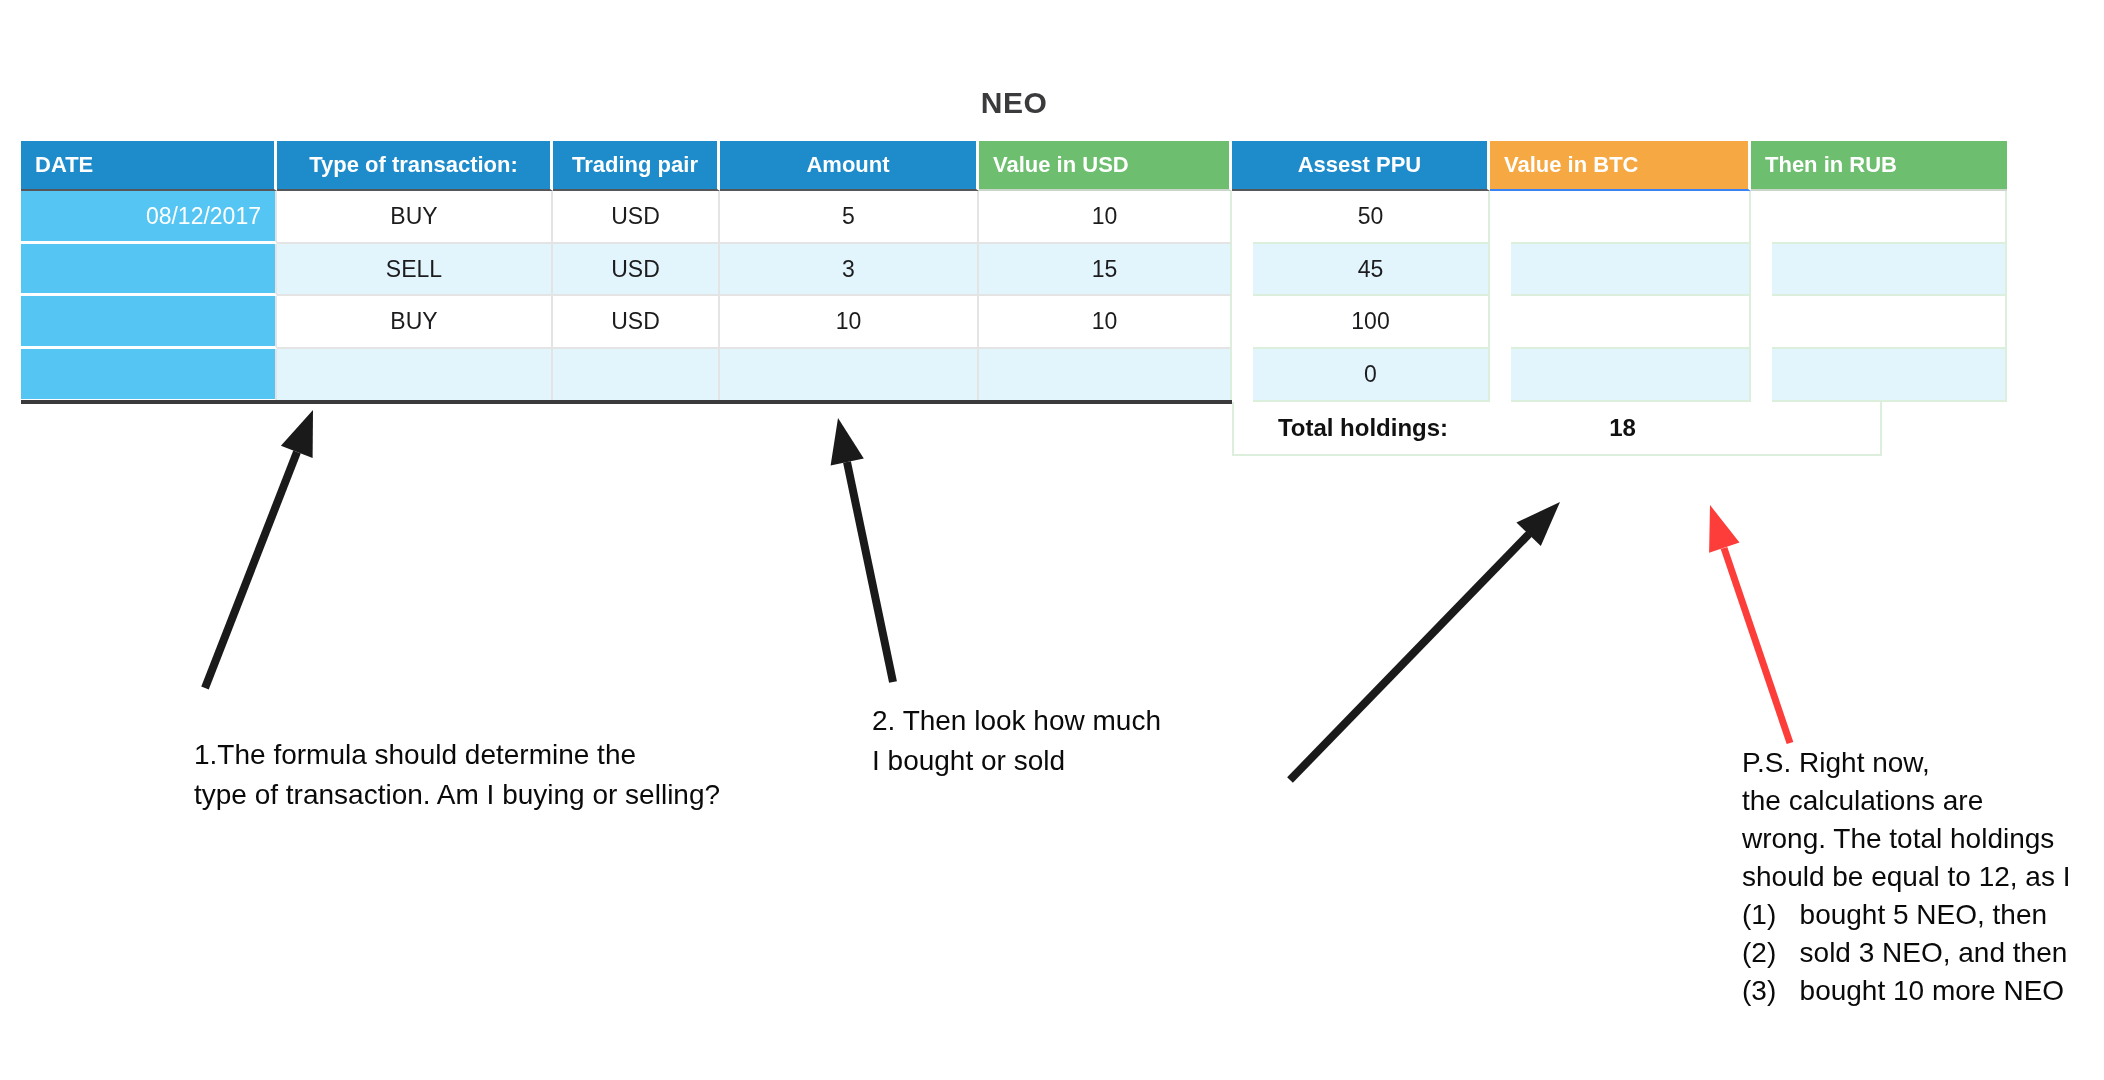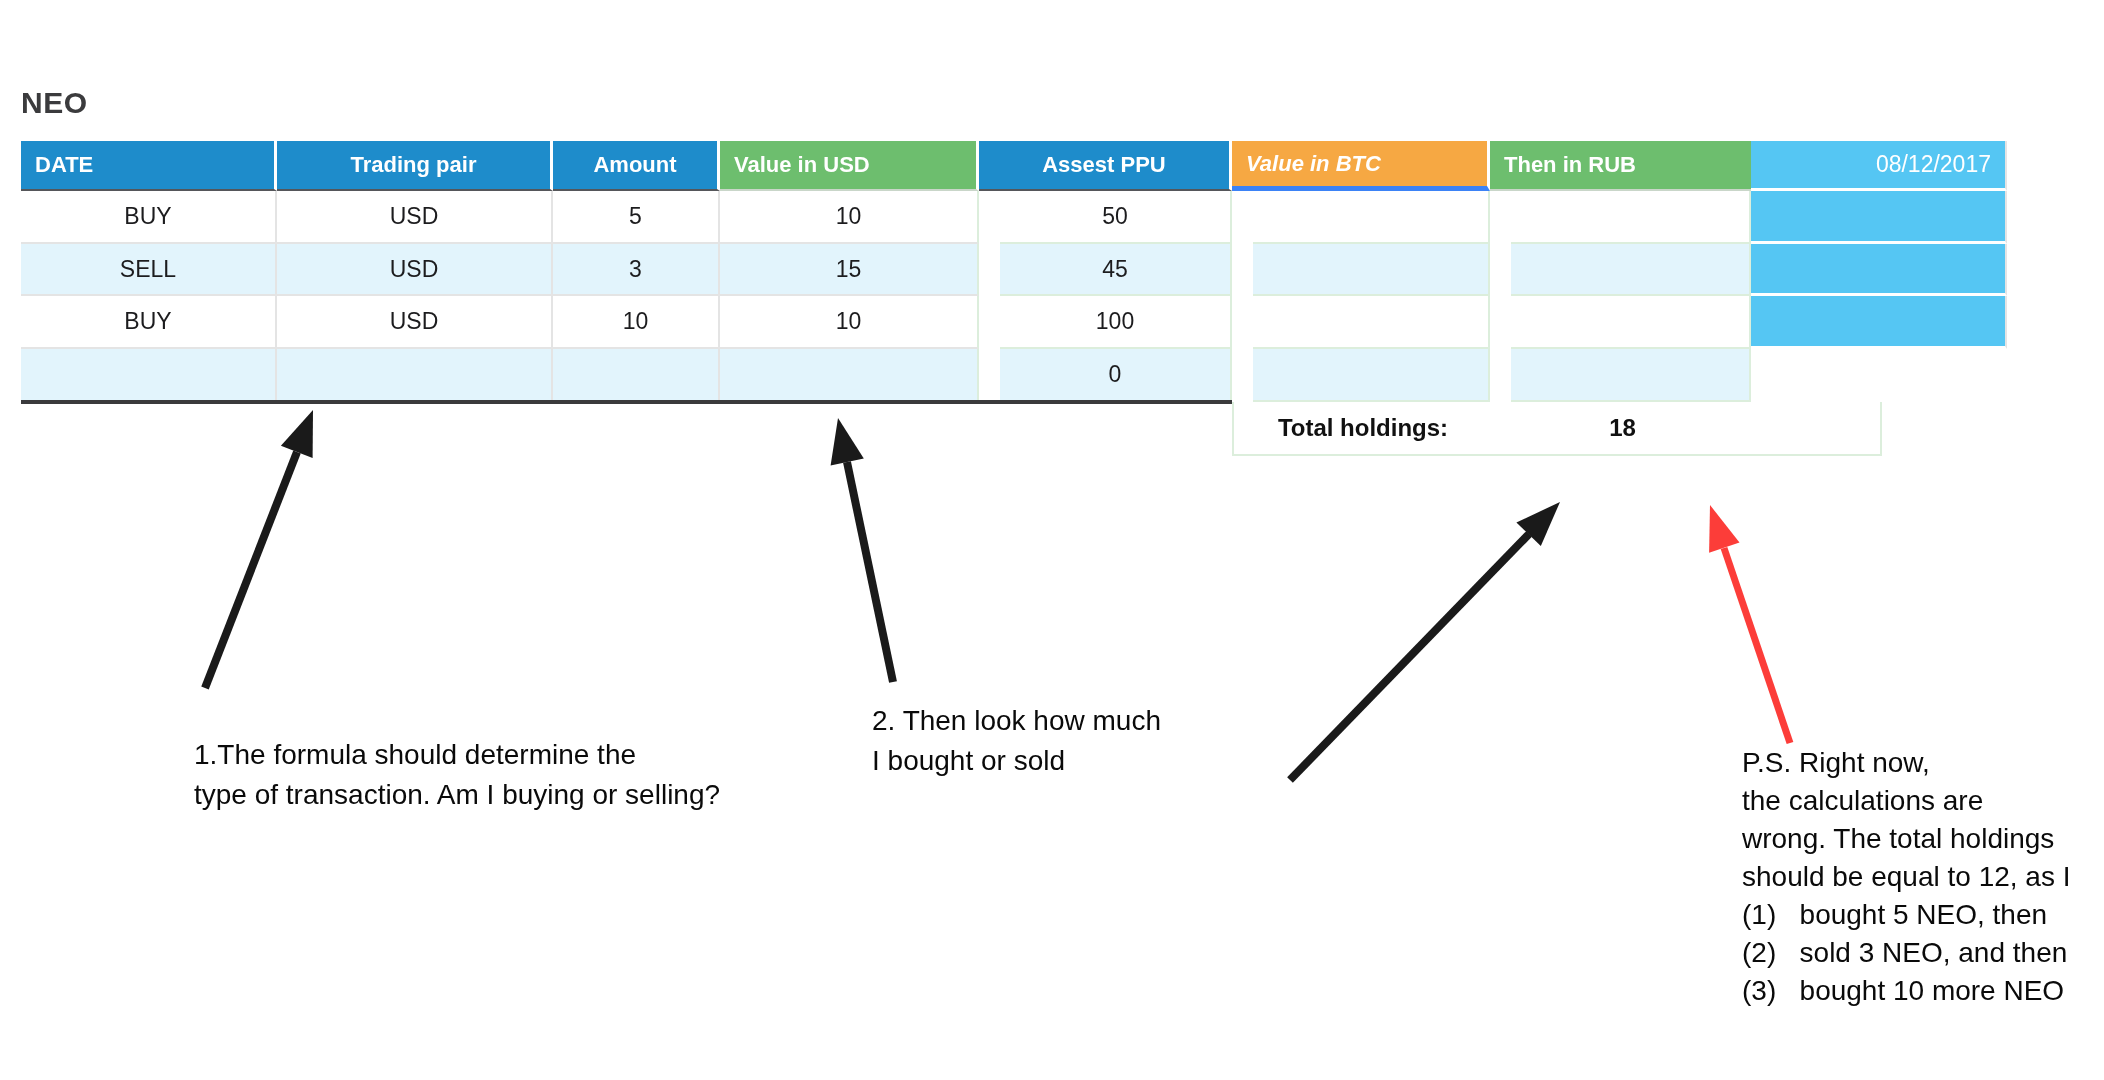--- a/index.html
+++ b/index.html
@@ -13,33 +13,33 @@
     --light-border:#E4E4E4;
     --green-border:#DCEEDC;
     --red:#FC3D39;
     --ink:#0A0A0A;
     --title-ink:#3B3B3D;
   }
   *{box-sizing:border-box;margin:0;padding:0;}
   body{font-family:"Liberation Sans","DejaVu Sans",sans-serif;background:#fff;}
   .page{position:relative;width:2104px;height:1080px;background:#fff;overflow:hidden;}
 
-  .title{position:absolute;left:21px;top:86px;width:1986px;text-align:left;
+  .title{position:absolute;left:21px;top:86px;width:1986px;text-align:center;
     font-size:30px;font-weight:700;color:var(--title-ink);letter-spacing:.5px;}
 
   .tbl{position:absolute;left:21px;top:141px;width:1986px;height:261px;
     display:grid;
     grid-template-columns:256px 276px 167px 259px 253px 258px 261px 256px;
     grid-template-rows:50px 53px 52px 53px 53px;}
 
   .hc{display:flex;align-items:center;color:#fff;font-size:22px;font-weight:600;
     border-right:3px solid #fff;}
   .hb{background:var(--header-blue);border-bottom:2px solid var(--header-sep);}
   .hg{background:var(--green);border-bottom:2px solid #C9D6C9;}
-  .ho{background:var(--orange);border-bottom:5px solid #3b82f6;font-style:italic;}
+  .ho{background:var(--orange);border-bottom:2px solid #3b82f6;}
   .hl{justify-content:flex-start;padding-left:14px;}
   .hm{justify-content:center;}
   .hc.last{border-right:none;}
 
   .dc{display:flex;align-items:center;justify-content:center;
     font-size:23px;color:#1C1C1E;}
   .w{background:#fff;}
   .alt{background:var(--row-alt);}
   .left{border-right:2px solid var(--light-border);border-bottom:2px solid var(--light-border);}
   .lastleft{border-right:2px solid var(--green-border);}
@@ -64,20 +64,21 @@
 </head>
 <body>
 
 <div class="page">
 
   <div class="title">NEO</div>
 
   <div class="tbl">
 
     <div class="hc hb hl">DATE</div>
+    <div class="hc hb hm">Type of transaction:</div>
     <div class="hc hb hm">Trading pair</div>
     <div class="hc hb hm">Amount</div>
     <div class="hc hg hl">Value in USD</div>
     <div class="hc hb hm">Assest PPU</div>
     <div class="hc ho hl">Value in BTC</div>
     <div class="hc hg hl last">Then in RUB</div>
 
     <div class="dc datec">08/12/2017</div>
     <div class="dc left w">BUY</div>
     <div class="dc left w">USD</div>

